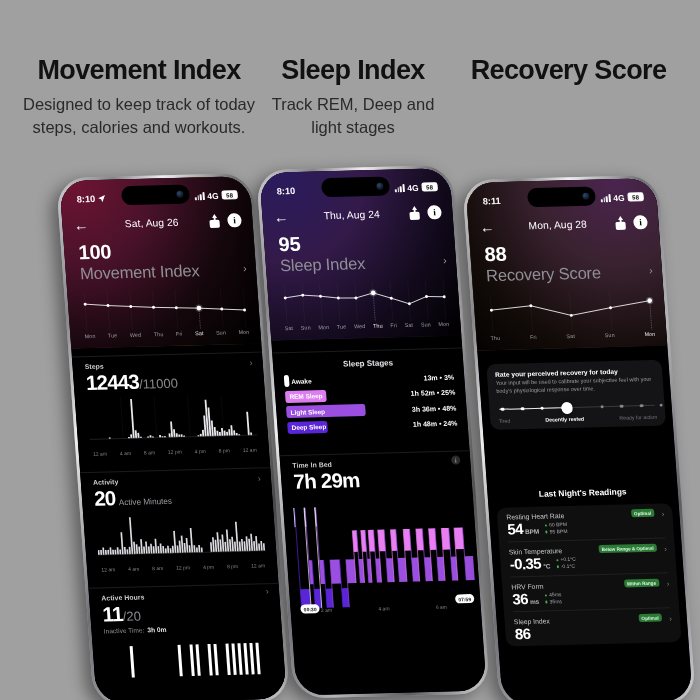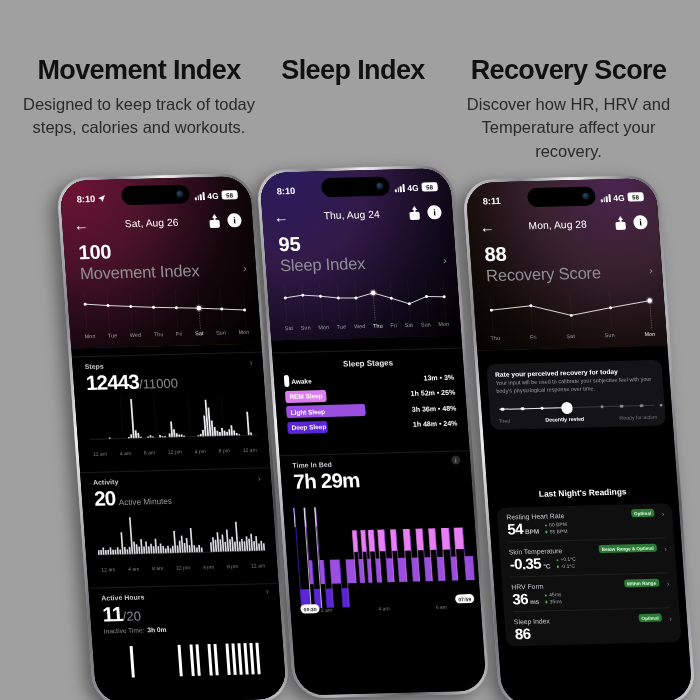--- a/index.html
+++ b/index.html
@@ -185,24 +185,24 @@
 </head>
 <body>
 
 <div class="headers">
   <div class="col-head" id="head-0">
     <div class="title">Movement Index</div>
     <div class="sub">Designed to keep track of today steps, calories and workouts.</div>
   </div>
   <div class="col-head" id="head-1">
     <div class="title">Sleep Index</div>
+    <div class="sub">Track REM, Deep and light stages</div>
   </div>
   <div class="col-head" id="head-2">
     <div class="title">Recovery Score</div>
-    <div class="sub">Discover how HR, HRV and Temperature affect your recovery.</div>
   </div>
 </div>
 
 <div class="phone" id="phone-0">
  <div class="phone-inner">
   <div class="screen">
    <div class="screen-glow glow-mi"></div>
 
    <div class="status">
      <div class="left">

